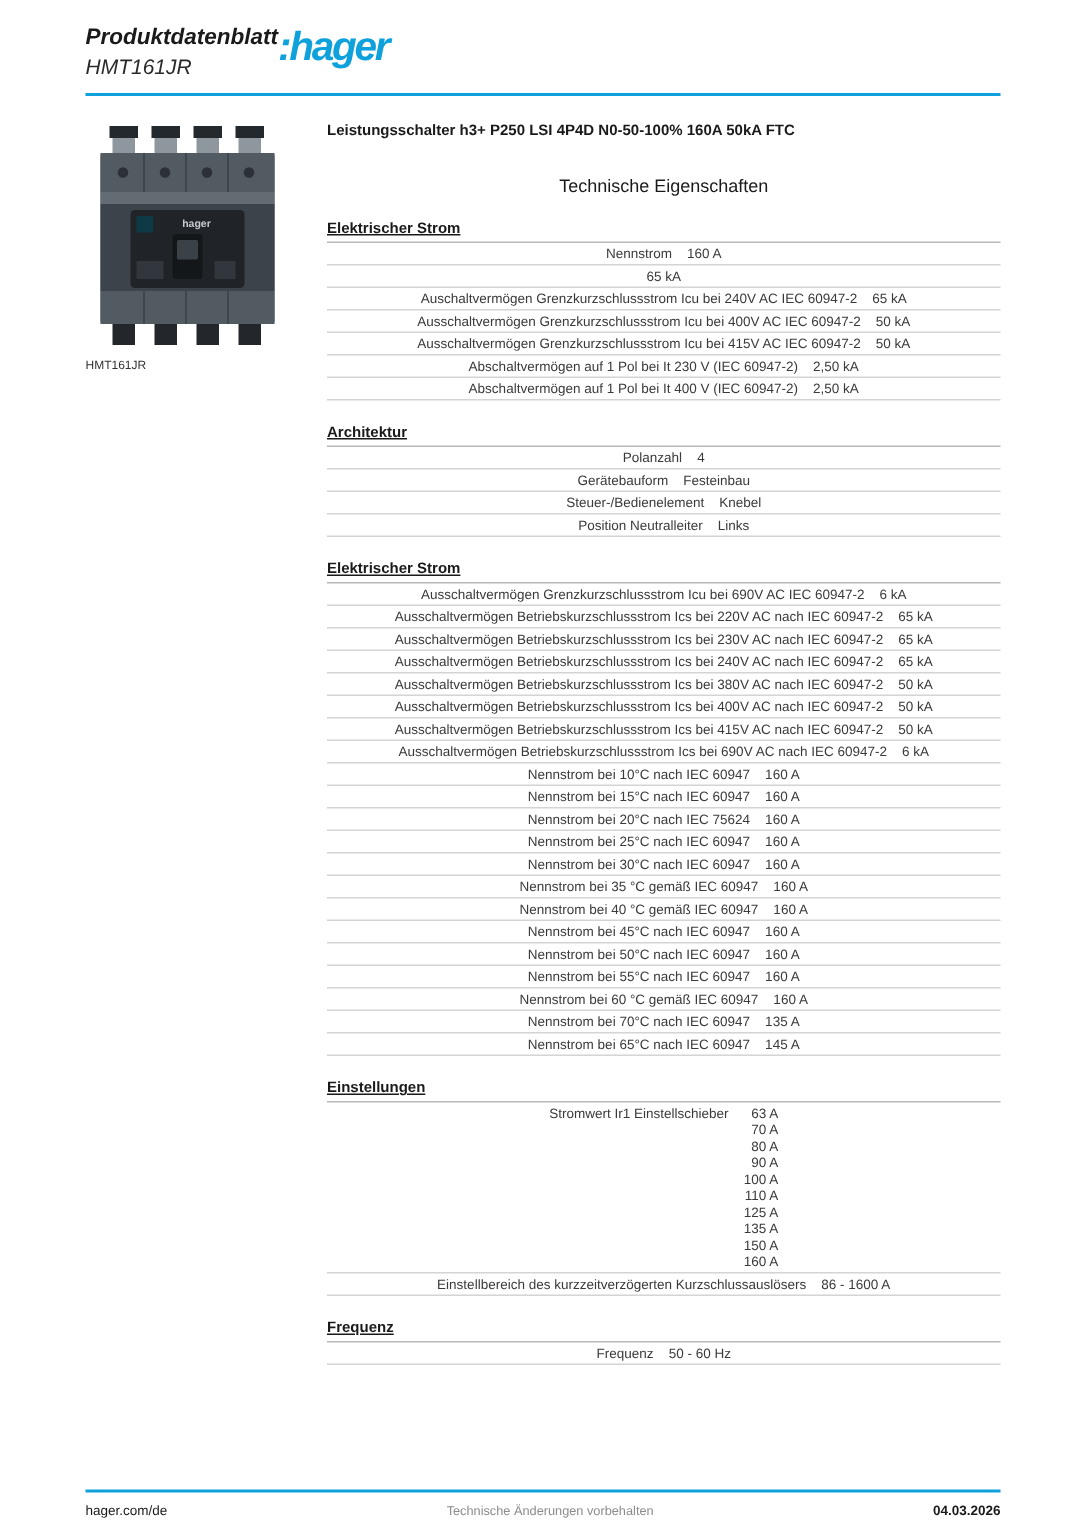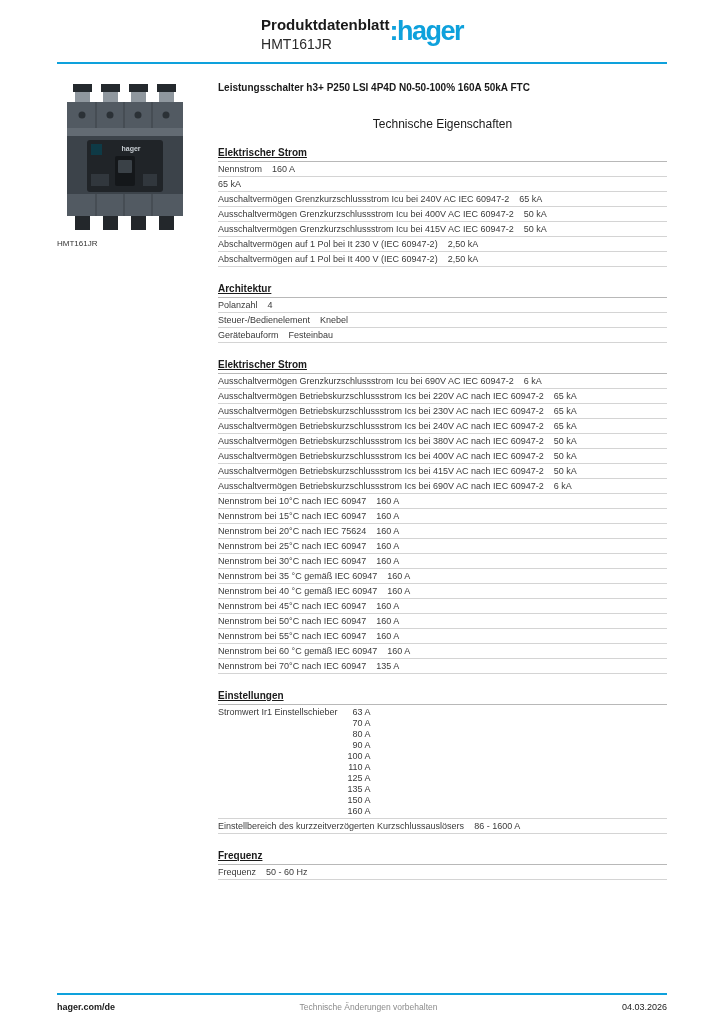--- a/index.html
+++ b/index.html
@@ -8,21 +8,21 @@
     width: 724px; height: 1024px;
     background: #ffffff;
     font-family: "Liberation Sans", sans-serif;
     color: #1f1f1f;
     position: relative;
     overflow: hidden;
   }
   .page { position: relative; height: 100%; padding: 16px 57px 0 57px; }
 
   
-  .header { display: flex; justify-content: center; align-items: flex-start; }
+  .header { display: flex; justify-content: flex-start; align-items: flex-start; font-style: italic; }
   .doc-title { font-size: 15px; font-weight: bold; color: #1a1a1a; }
   .doc-subtitle { font-size: 14px; margin-top: 3px; color: #2a2a2a; }
   .logo { color: var(--brand, #0ea1dc); font-size: 27px; font-weight: bold; letter-spacing: -1.5px; line-height: 1; margin-top: 2px; }
   .rule { border-top: 2px solid var(--brand, #0ea1dc); margin-top: 10px; }
 
   
   .content { display: flex; gap: 25px; margin-top: 18px; }
   .left-col { width: 136px; flex: 0 0 136px; }
   .image-frame { width: 136px; height: 152px; background: #fff; }
   .image-caption { font-size: 8px; color: #333; margin-top: 5px; }
@@ -30,35 +30,35 @@
   .main-col { flex: 1; min-width: 0; }
   .product-title { font-size: 10px; font-weight: bold; color: #1a1a1a; }
   .tech-heading { font-size: 12px; font-weight: normal; margin-top: 24px; color: #1a1a1a; text-align: center; }
 
   .spec-section { margin-top: 16px; }
   .section-heading {
     font-size: 10px; font-weight: bold; color: #1a1a1a;
     padding-bottom: 3px; border-bottom: 1px solid #b8b8b8; text-decoration: underline;
   }
   .spec-row {
-    display: flex; justify-content: flex-start; align-items: flex-start;
+    display: flex; justify-content: center; align-items: flex-start;
     border-bottom: 1px solid #d4d4d4;
     padding: 1.5px 0;
     font-size: 9px; line-height: 11px; color: #3a3a3a;
   }
   .spec-label { text-align: left; padding-right: 10px; }
   .spec-value { text-align: right; white-space: pre-line; flex-shrink: 0; }
 
   
   .footer { position: absolute; left: 57px; right: 57px; bottom: 12px; }
   .footer-rule { border-top: 2px solid var(--brand, #0ea1dc); }
   .footer-row { display: flex; justify-content: space-between; align-items: baseline; margin-top: 7px; font-size: 9px; }
-  .footer-left { font-weight: bold; color: #1a1a1a; }
+  .footer-left { font-weight: normal; color: #1a1a1a; }
   .footer-center { color: #8b8b8b; font-size: 8.5px; }
-  .footer-right { font-weight: normal; color: #1a1a1a; }
+  .footer-right { font-weight: bold; color: #1a1a1a; }
 </style>
 </head>
 <body>
 
 <div class="page">
 
   <header class="header">
     <div>
       <div class="doc-title">Produktdatenblatt</div>
       <div class="doc-subtitle">HMT161JR</div>
@@ -164,26 +164,30 @@
               <div class="spec-value">2,50 kA</div>
             </div>
           </section>
           <section class="spec-section">
             <div class="section-heading">Architektur</div>
             <div class="spec-row">
               <div class="spec-label">Polanzahl</div>
               <div class="spec-value">4</div>
             </div>
             <div class="spec-row">
+              <div class="spec-label">Gerätebauform</div>
+              <div class="spec-value">Festeinbau</div>
+            </div>
+            <div class="spec-row">
               <div class="spec-label">Steuer-/Bedienelement</div>
               <div class="spec-value">Knebel</div>
             </div>
             <div class="spec-row">
-              <div class="spec-label">Gerätebauform</div>
-              <div class="spec-value">Festeinbau</div>
+              <div class="spec-label">Position Neutralleiter</div>
+              <div class="spec-value">Links</div>
             </div>
           </section>
           <section class="spec-section">
             <div class="section-heading">Elektrischer Strom</div>
             <div class="spec-row">
               <div class="spec-label">Ausschaltvermögen Grenzkurzschlussstrom Icu bei 690V AC IEC 60947-2</div>
               <div class="spec-value">6 kA</div>
             </div>
             <div class="spec-row">
               <div class="spec-label">Ausschaltvermögen Betriebskurzschlussstrom Ics bei 220V AC nach IEC 60947-2</div>
@@ -253,20 +257,24 @@
               <div class="spec-label">Nennstrom bei 55°C nach IEC 60947</div>
               <div class="spec-value">160 A</div>
             </div>
             <div class="spec-row">
               <div class="spec-label">Nennstrom bei 60 °C gemäß IEC 60947</div>
               <div class="spec-value">160 A</div>
             </div>
             <div class="spec-row">
               <div class="spec-label">Nennstrom bei 70°C nach IEC 60947</div>
               <div class="spec-value">135 A</div>
+            </div>
+            <div class="spec-row">
+              <div class="spec-label">Nennstrom bei 65°C nach IEC 60947</div>
+              <div class="spec-value">145 A</div>
             </div>
           </section>
           <section class="spec-section">
             <div class="section-heading">Einstellungen</div>
             <div class="spec-row">
               <div class="spec-label">Stromwert Ir1 Einstellschieber</div>
               <div class="spec-value">63 A
 70 A
 80 A
 90 A

